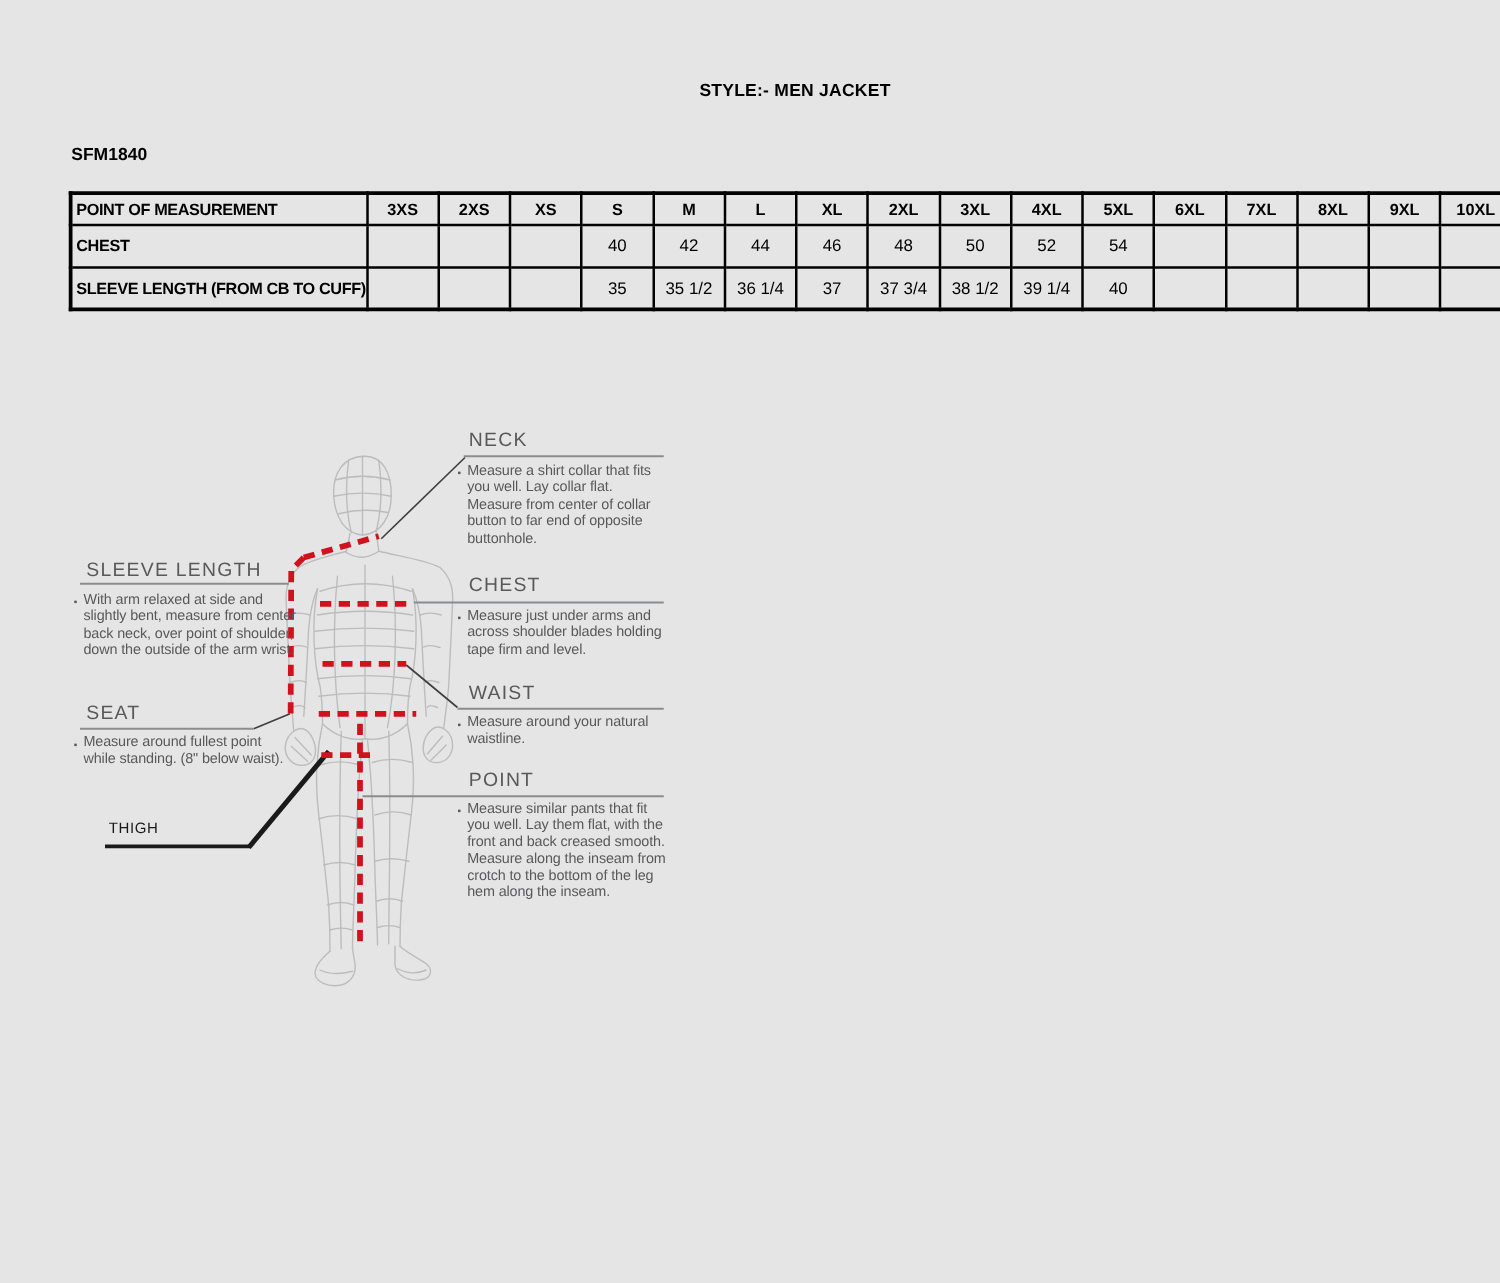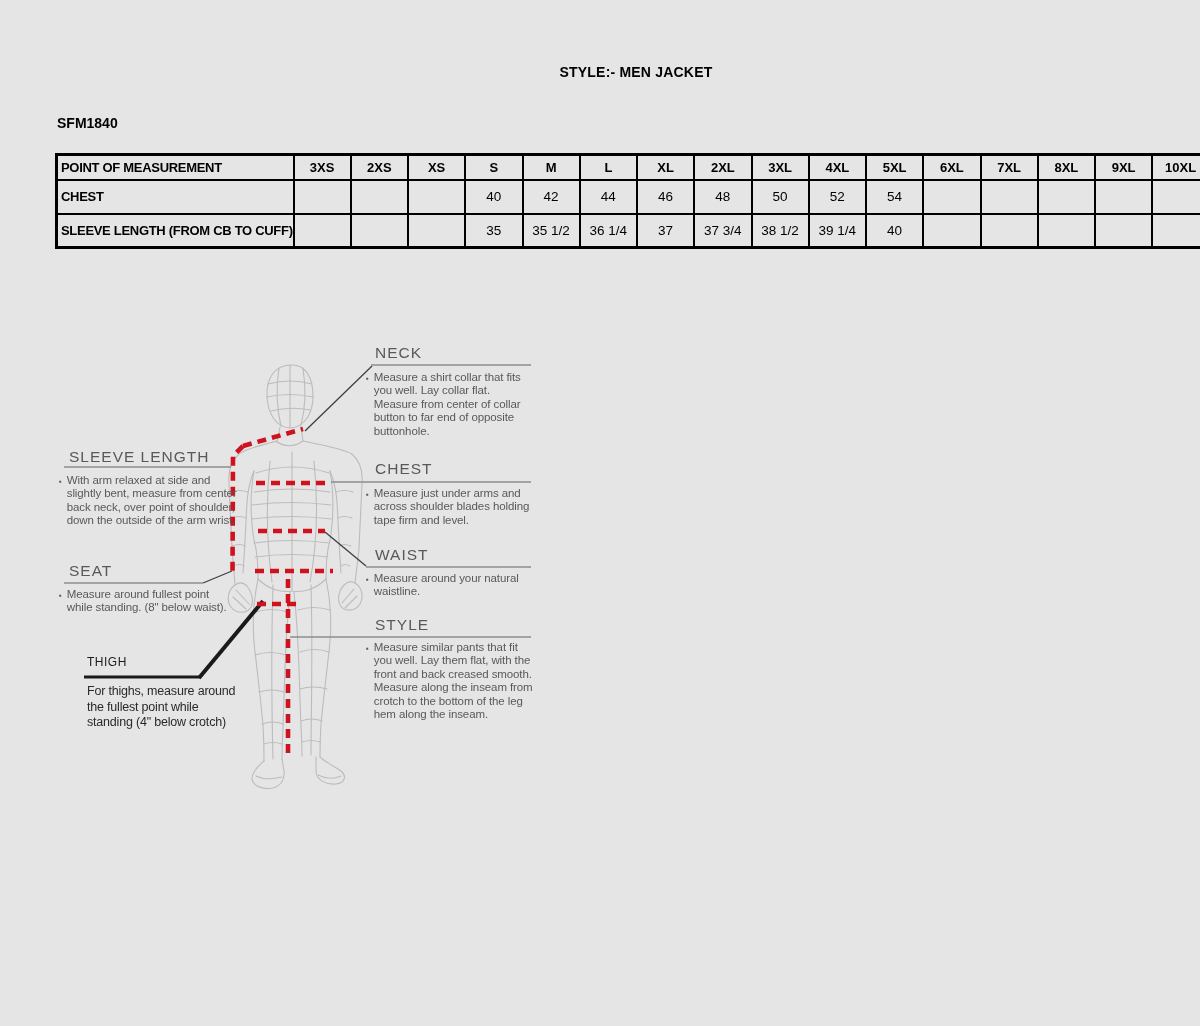--- a/index.html
+++ b/index.html
@@ -291,24 +291,21 @@
     <span class="bullet">▪</span>
     <span>Measure around your natural waistline.</span>
   </div>
 
   <div class="dlabel-title" style="left:69px; top:562px;">SEAT</div>
   <div class="dlabel-desc" style="left:59px; top:588px; width:168px;">
     <span class="bullet">▪</span>
     <span>Measure around fullest point while standing. (8" below waist).</span>
   </div>
 
-  <div class="dlabel-title" style="left:375px; top:616px;">STYLE</div>
+  <div class="dlabel-title" style="left:375px; top:616px;">POINT</div>
   <div class="dlabel-desc" style="left:366px; top:641px; width:172px;">
     <span class="bullet">▪</span>
     <span>Measure similar pants that fit you well. Lay them flat, with the front and back creased smooth. Measure along the inseam from crotch to the bottom of the leg hem along the inseam.</span>
   </div>
 
   <div class="dlabel-title dark" style="left:87px; top:655px;">THIGH</div>
-  <div class="dlabel-desc dark" style="left:87px; top:684px; width:152px;">
-    <span>For thighs, measure around the fullest point while standing (4" below crotch)</span>
-  </div>
 
 </div>
 
 </body></html>

